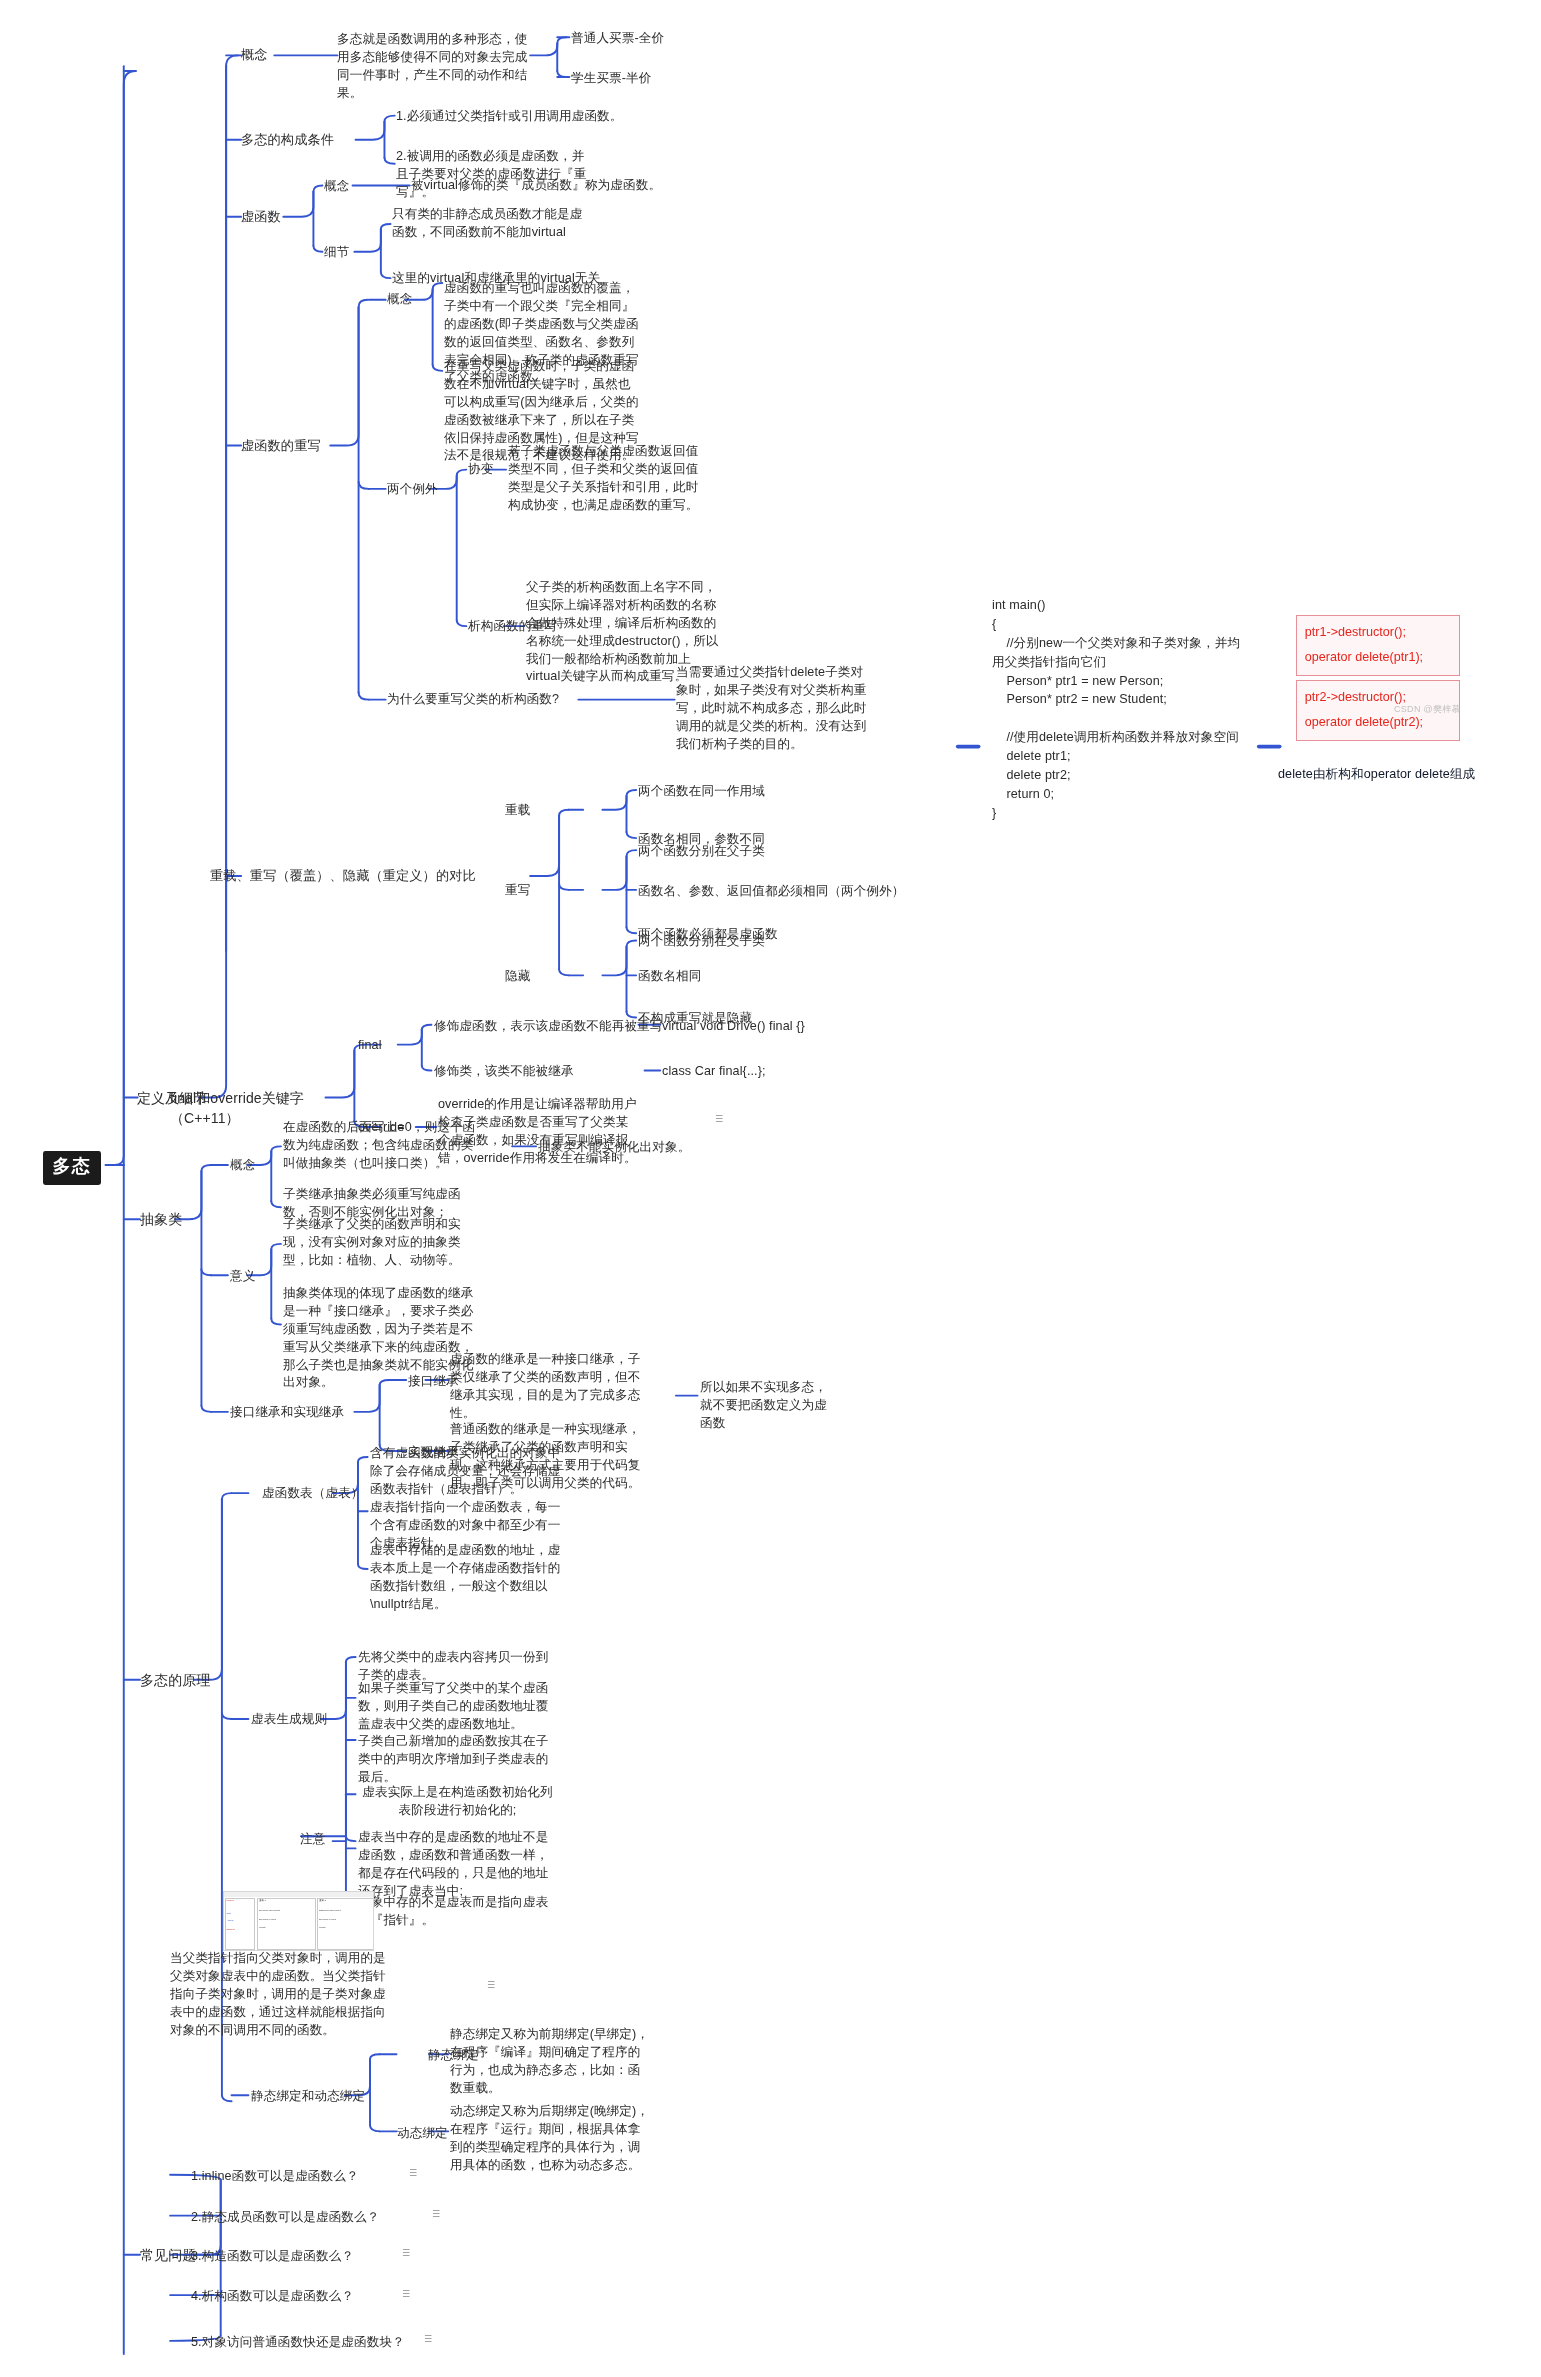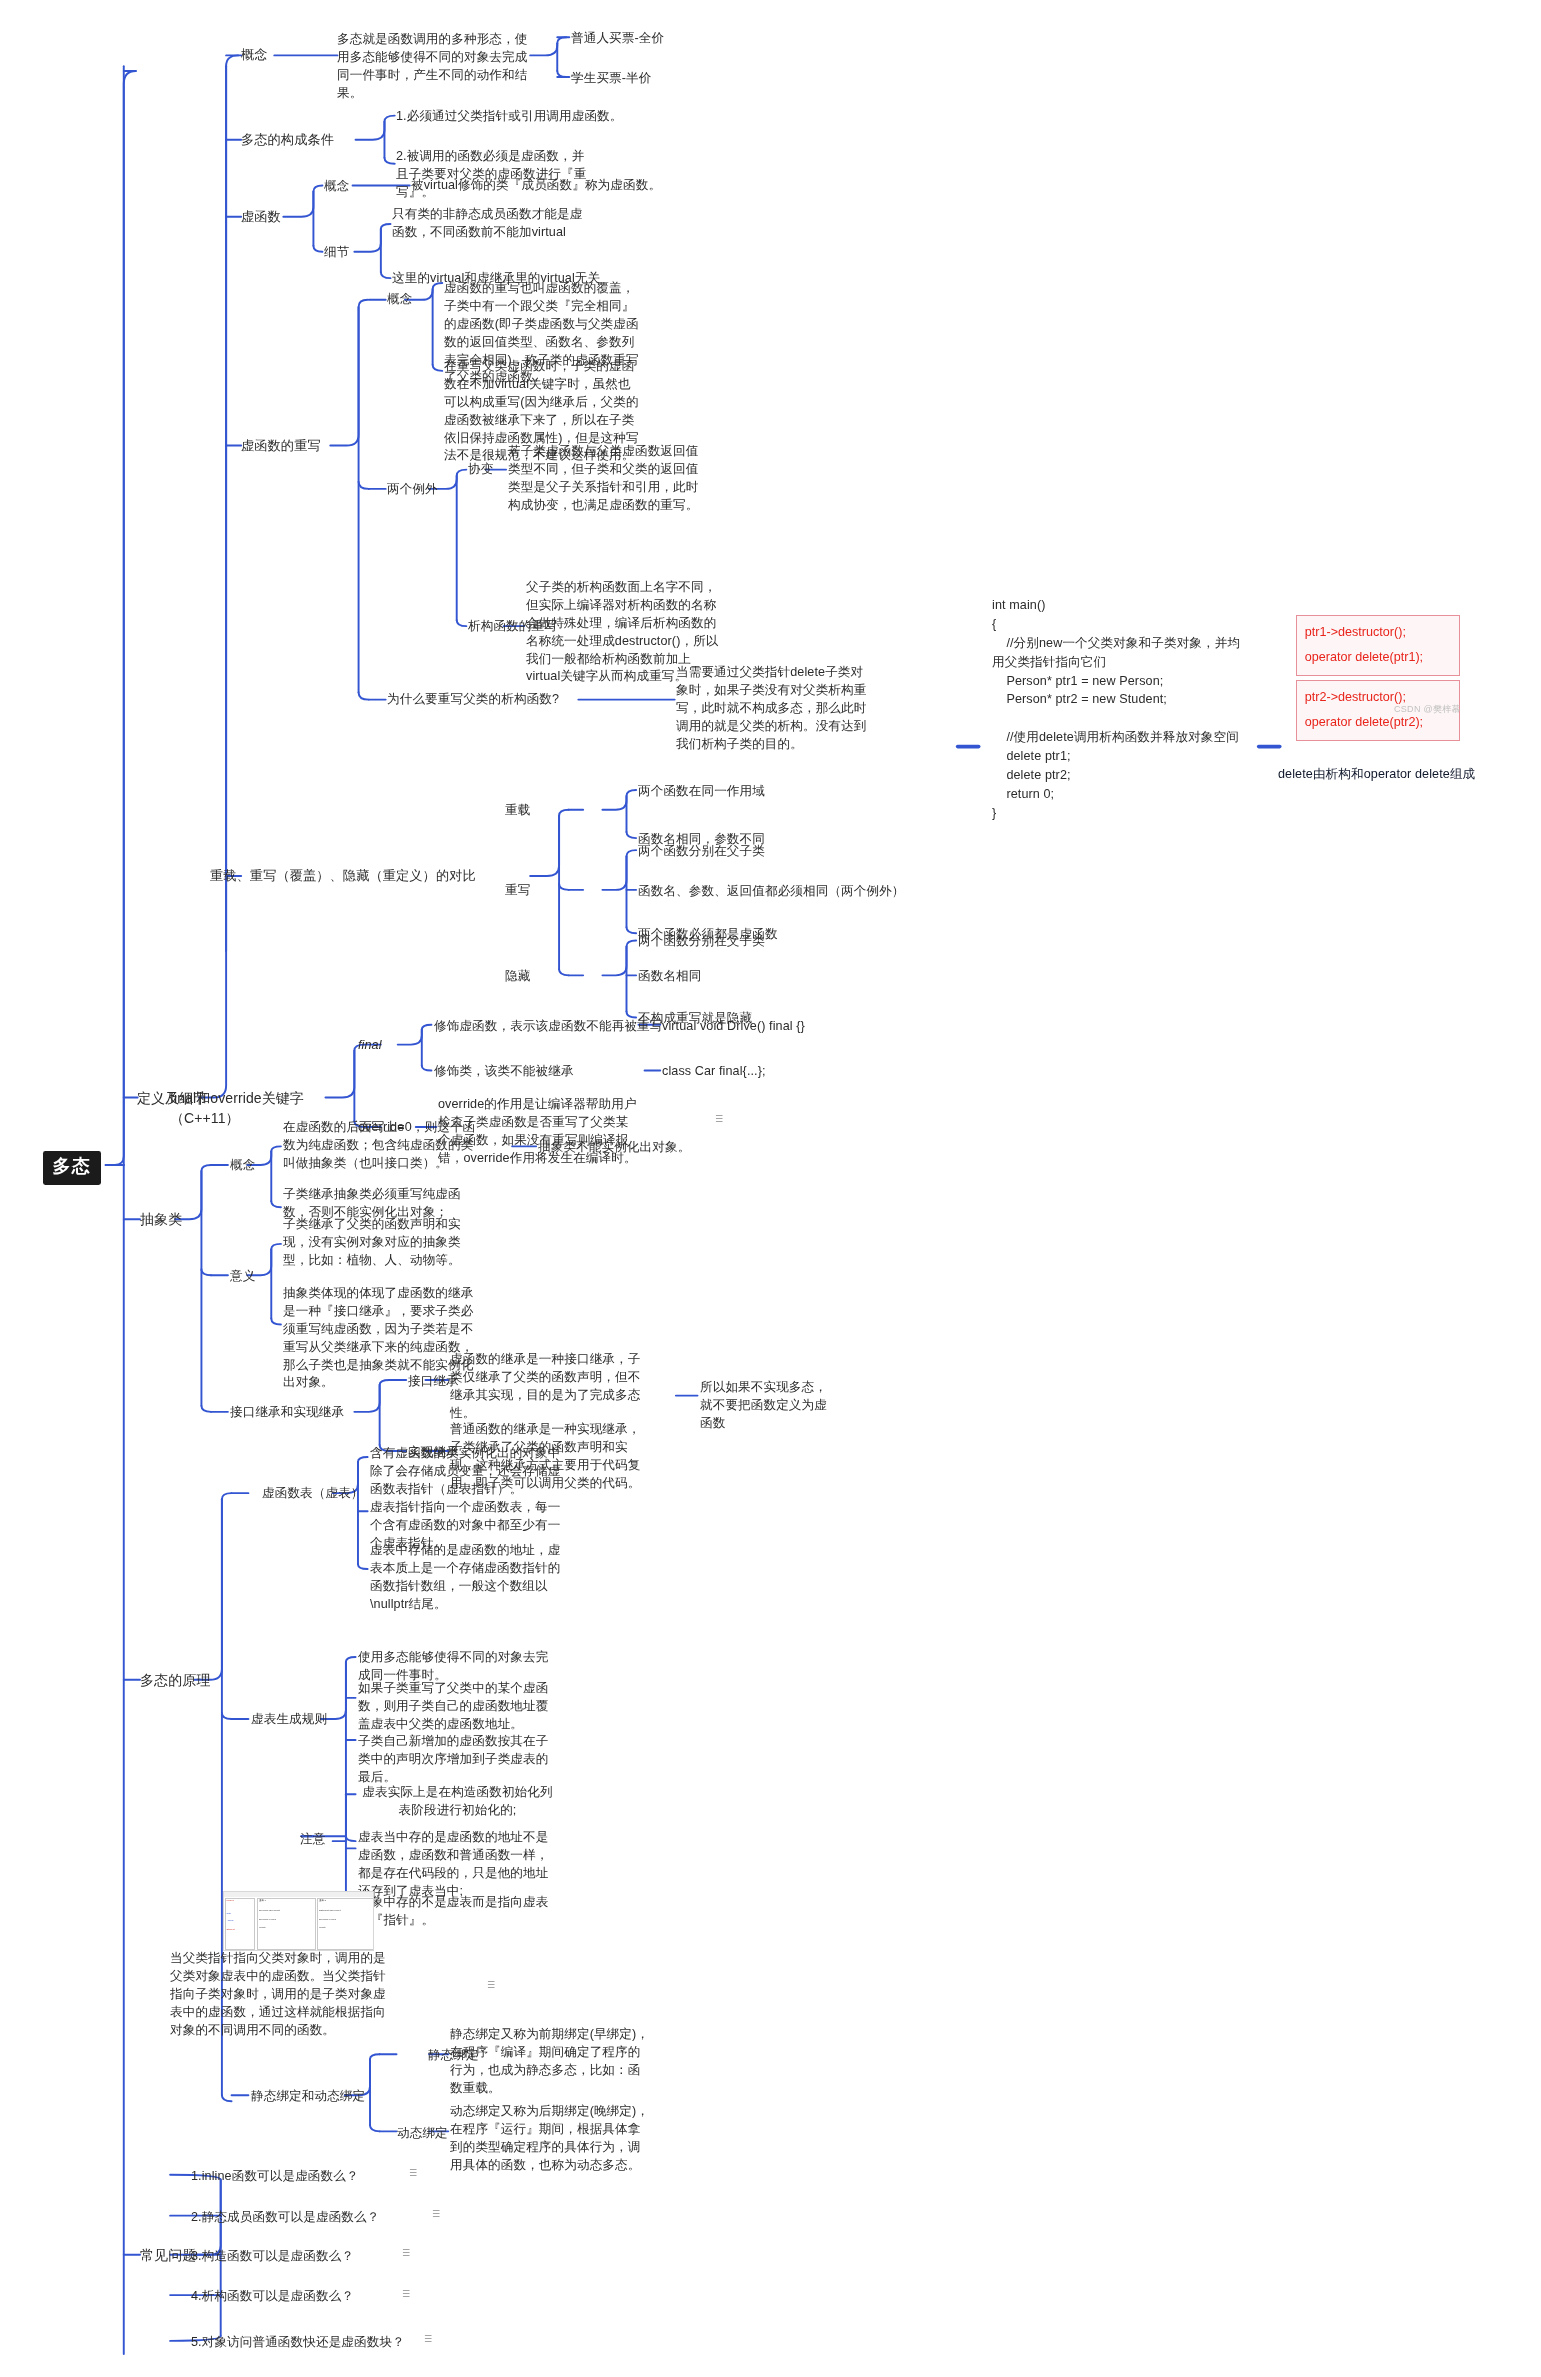--- a/index.html
+++ b/index.html
@@ -339,21 +339,21 @@
   <div class="node leaf" style="left:638px; top:883px;">函数名、参数、返回值都必须相同（两个例外）</div>
   <div class="node leaf" style="left:638px; top:926px;">两个函数必须都是虚函数</div>
 
   <div class="node leaf" style="left:505px; top:968px;">隐藏</div>
   <div class="node leaf" style="left:638px; top:933px;">两个函数分别在父子类</div>
   <div class="node leaf" style="left:638px; top:968px;">函数名相同</div>
   <div class="node leaf" style="left:638px; top:1010px;">不构成重写就是隐藏</div>
 
   <div class="node lvl1" style="left:170px; top:1089px; width:181px;">final和override关键字（C++11）</div>
 
-  <div class="node leaf" style="left:358px; top:1037px;font-style:italic;">final</div>
+  <div class="node leaf" style="left:358px; top:1037px;">final</div>
   <div class="node leaf" style="left:434px; top:1018px;">修饰虚函数，表示该虚函数不能再被重写</div>
   <div class="node leaf" style="left:662px; top:1018px;">virtual void Drive() final {}</div>
   <div class="node leaf" style="left:434px; top:1063px;">修饰类，该类不能被继承</div>
   <div class="node leaf" style="left:662px; top:1063px;">class Car final{...};</div>
 
   <div class="node leaf" style="left:358px; top:1119px;">override</div>
   <div class="node leaf" style="left:438px; top:1096px; width:199px;">override的作用是让编译器帮助用户检查子类虚函数是否重写了父类某个虚函数，如果没有重写则编译报错，override作用将发生在编译时。</div>
   <div class="eqmark" style="left:715px; top:1115px;">☰</div>
 
   <div class="node leaf" style="left:230px; top:1157px;">概念</div>
@@ -371,21 +371,21 @@
   <div class="node leaf" style="left:700px; top:1379px; width:139px;">所以如果不实现多态，就不要把函数定义为虚函数</div>
   <div class="node leaf" style="left:408px; top:1444px;">实现继承</div>
   <div class="node leaf" style="left:450px; top:1421px; width:199px;">普通函数的继承是一种实现继承，子类继承了父类的函数声明和实现，这种继承方式主要用于代码复用，即子类可以调用父类的代码。</div>
 
   <div class="node leaf" style="left:262px; top:1485px;">虚函数表（虚表）</div>
   <div class="node leaf" style="left:370px; top:1445px; width:199px;">含有虚函数的类实例化出的对象中除了会存储成员变量，还会存储虚函数表指针（虚表指针）。</div>
   <div class="node leaf" style="left:370px; top:1499px; width:199px;">虚表指针指向一个虚函数表，每一个含有虚函数的对象中都至少有一个虚表指针。</div>
   <div class="node leaf" style="left:370px; top:1542px; width:199px;">虚表中存储的是虚函数的地址，虚表本质上是一个存储虚函数指针的函数指针数组，一般这个数组以\nullptr结尾。</div>
 
   <div class="node leaf" style="left:251px; top:1711px;">虚表生成规则</div>
-  <div class="node leaf" style="left:358px; top:1649px; width:199px;">使用多态能够使得不同的对象去完成同一件事时。</div>
+  <div class="node leaf" style="left:358px; top:1649px; width:199px;">先将父类中的虚表内容拷贝一份到子类的虚表。</div>
   <div class="node leaf" style="left:358px; top:1680px; width:199px;">如果子类重写了父类中的某个虚函数，则用子类自己的虚函数地址覆盖虚表中父类的虚函数地址。</div>
   <div class="node leaf" style="left:358px; top:1733px; width:199px;">子类自己新增加的虚函数按其在子类中的声明次序增加到子类虚表的最后。</div>
 
   <div class="node leaf" style="left:300px; top:1831px;">注意</div>
   <div class="node leaf" style="left:358px; top:1784px; width:199px;text-align:center;">虚表实际上是在构造函数初始化列表阶段进行初始化的;</div>
   <div class="node leaf" style="left:358px; top:1829px; width:199px;">虚表当中存的是虚函数的地址不是虚函数，虚函数和普通函数一样，都是存在代码段的，只是他的地址还存到了虚表当中;</div>
   <div class="node leaf" style="left:358px; top:1894px; width:199px;">对象中存的不是虚表而是指向虚表的『指针』。</div>
 
   <div class="thumb" style="left:223px; top:1891px; width:151px; height:60px;">
     <div class="tb-hdr" style="left:0;top:0;width:151px;height:4.8px;"></div>

